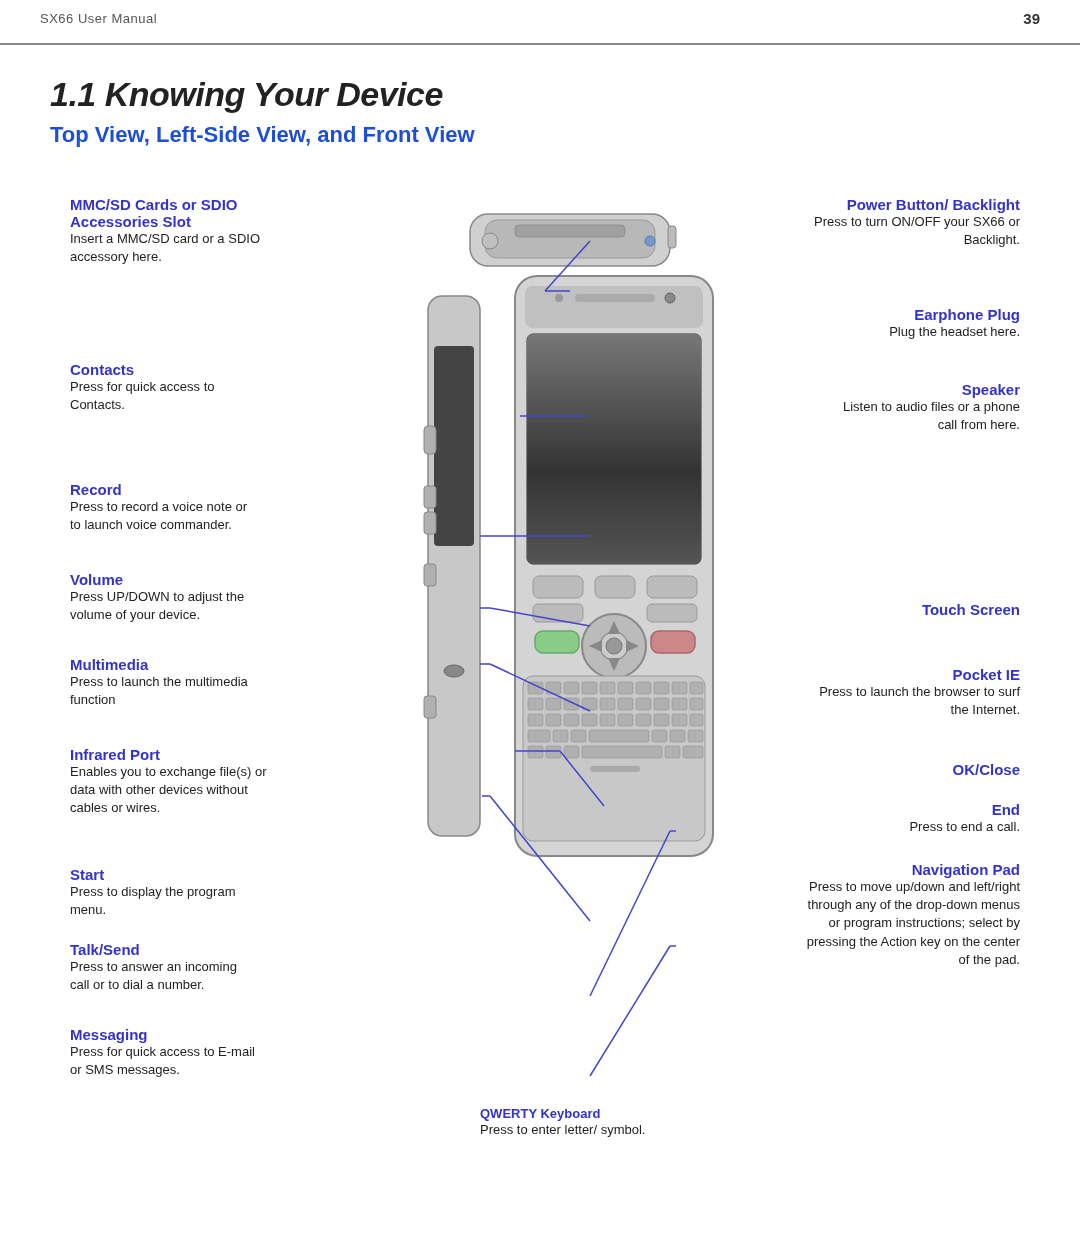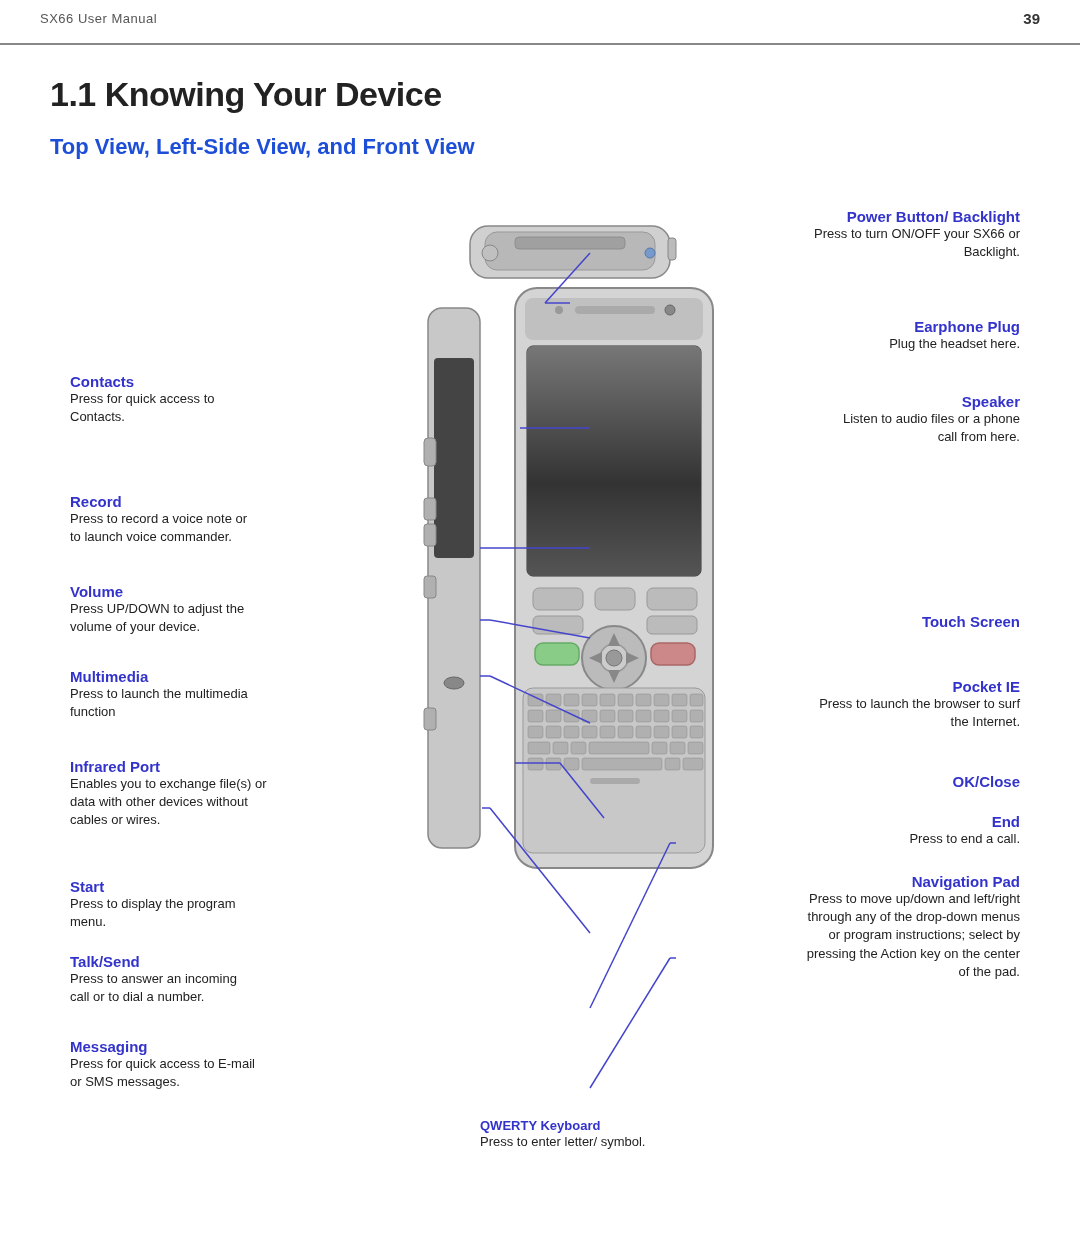--- a/index.html
+++ b/index.html
@@ -37,22 +37,23 @@
       margin-left: 18px;
     }
     .content {
       padding: 30px 40px 20px 50px;
       position: relative;
     }
     .main-title {
       font-size: 34px;
       font-weight: bold;
       color: #222;
-      margin-bottom: 20px;
+      margin-bottom: 8px;
       letter-spacing: -0.5px;
+      font-style: italic;
     }
     .sub-title {
       font-size: 22px;
       font-weight: bold;
       color: #1d4ed8;
       margin-bottom: 18px;
     }
     .diagram-area {
       position: relative;
       width: 100%;
@@ -110,20 +111,24 @@
     <span class="header-text">SX66 User Manual</span>
     <span class="header-page-num">39</span>
   </div>
 
   <div class="content">
     <div class="main-title">1.1  Knowing Your Device</div>
     <div class="sub-title">Top View, Left-Side View, and Front View</div>
 
     <div class="diagram-area">
 
+      <div class="label-block lbl-mmcsd">
+        <div class="label-blue">MMC/SD Cards or SDIO Accessories Slot</div>
+        <div class="label-desc">Insert a MMC/SD card or a SDIO accessory here.</div>
+      </div>
 
       <div class="label-block lbl-contacts">
         <div class="label-blue">Contacts</div>
         <div class="label-desc">Press for quick access to Contacts.</div>
       </div>
 
       <div class="label-block lbl-record">
         <div class="label-blue">Record</div>
         <div class="label-desc">Press to record a voice note or to launch voice commander.</div>
       </div>

